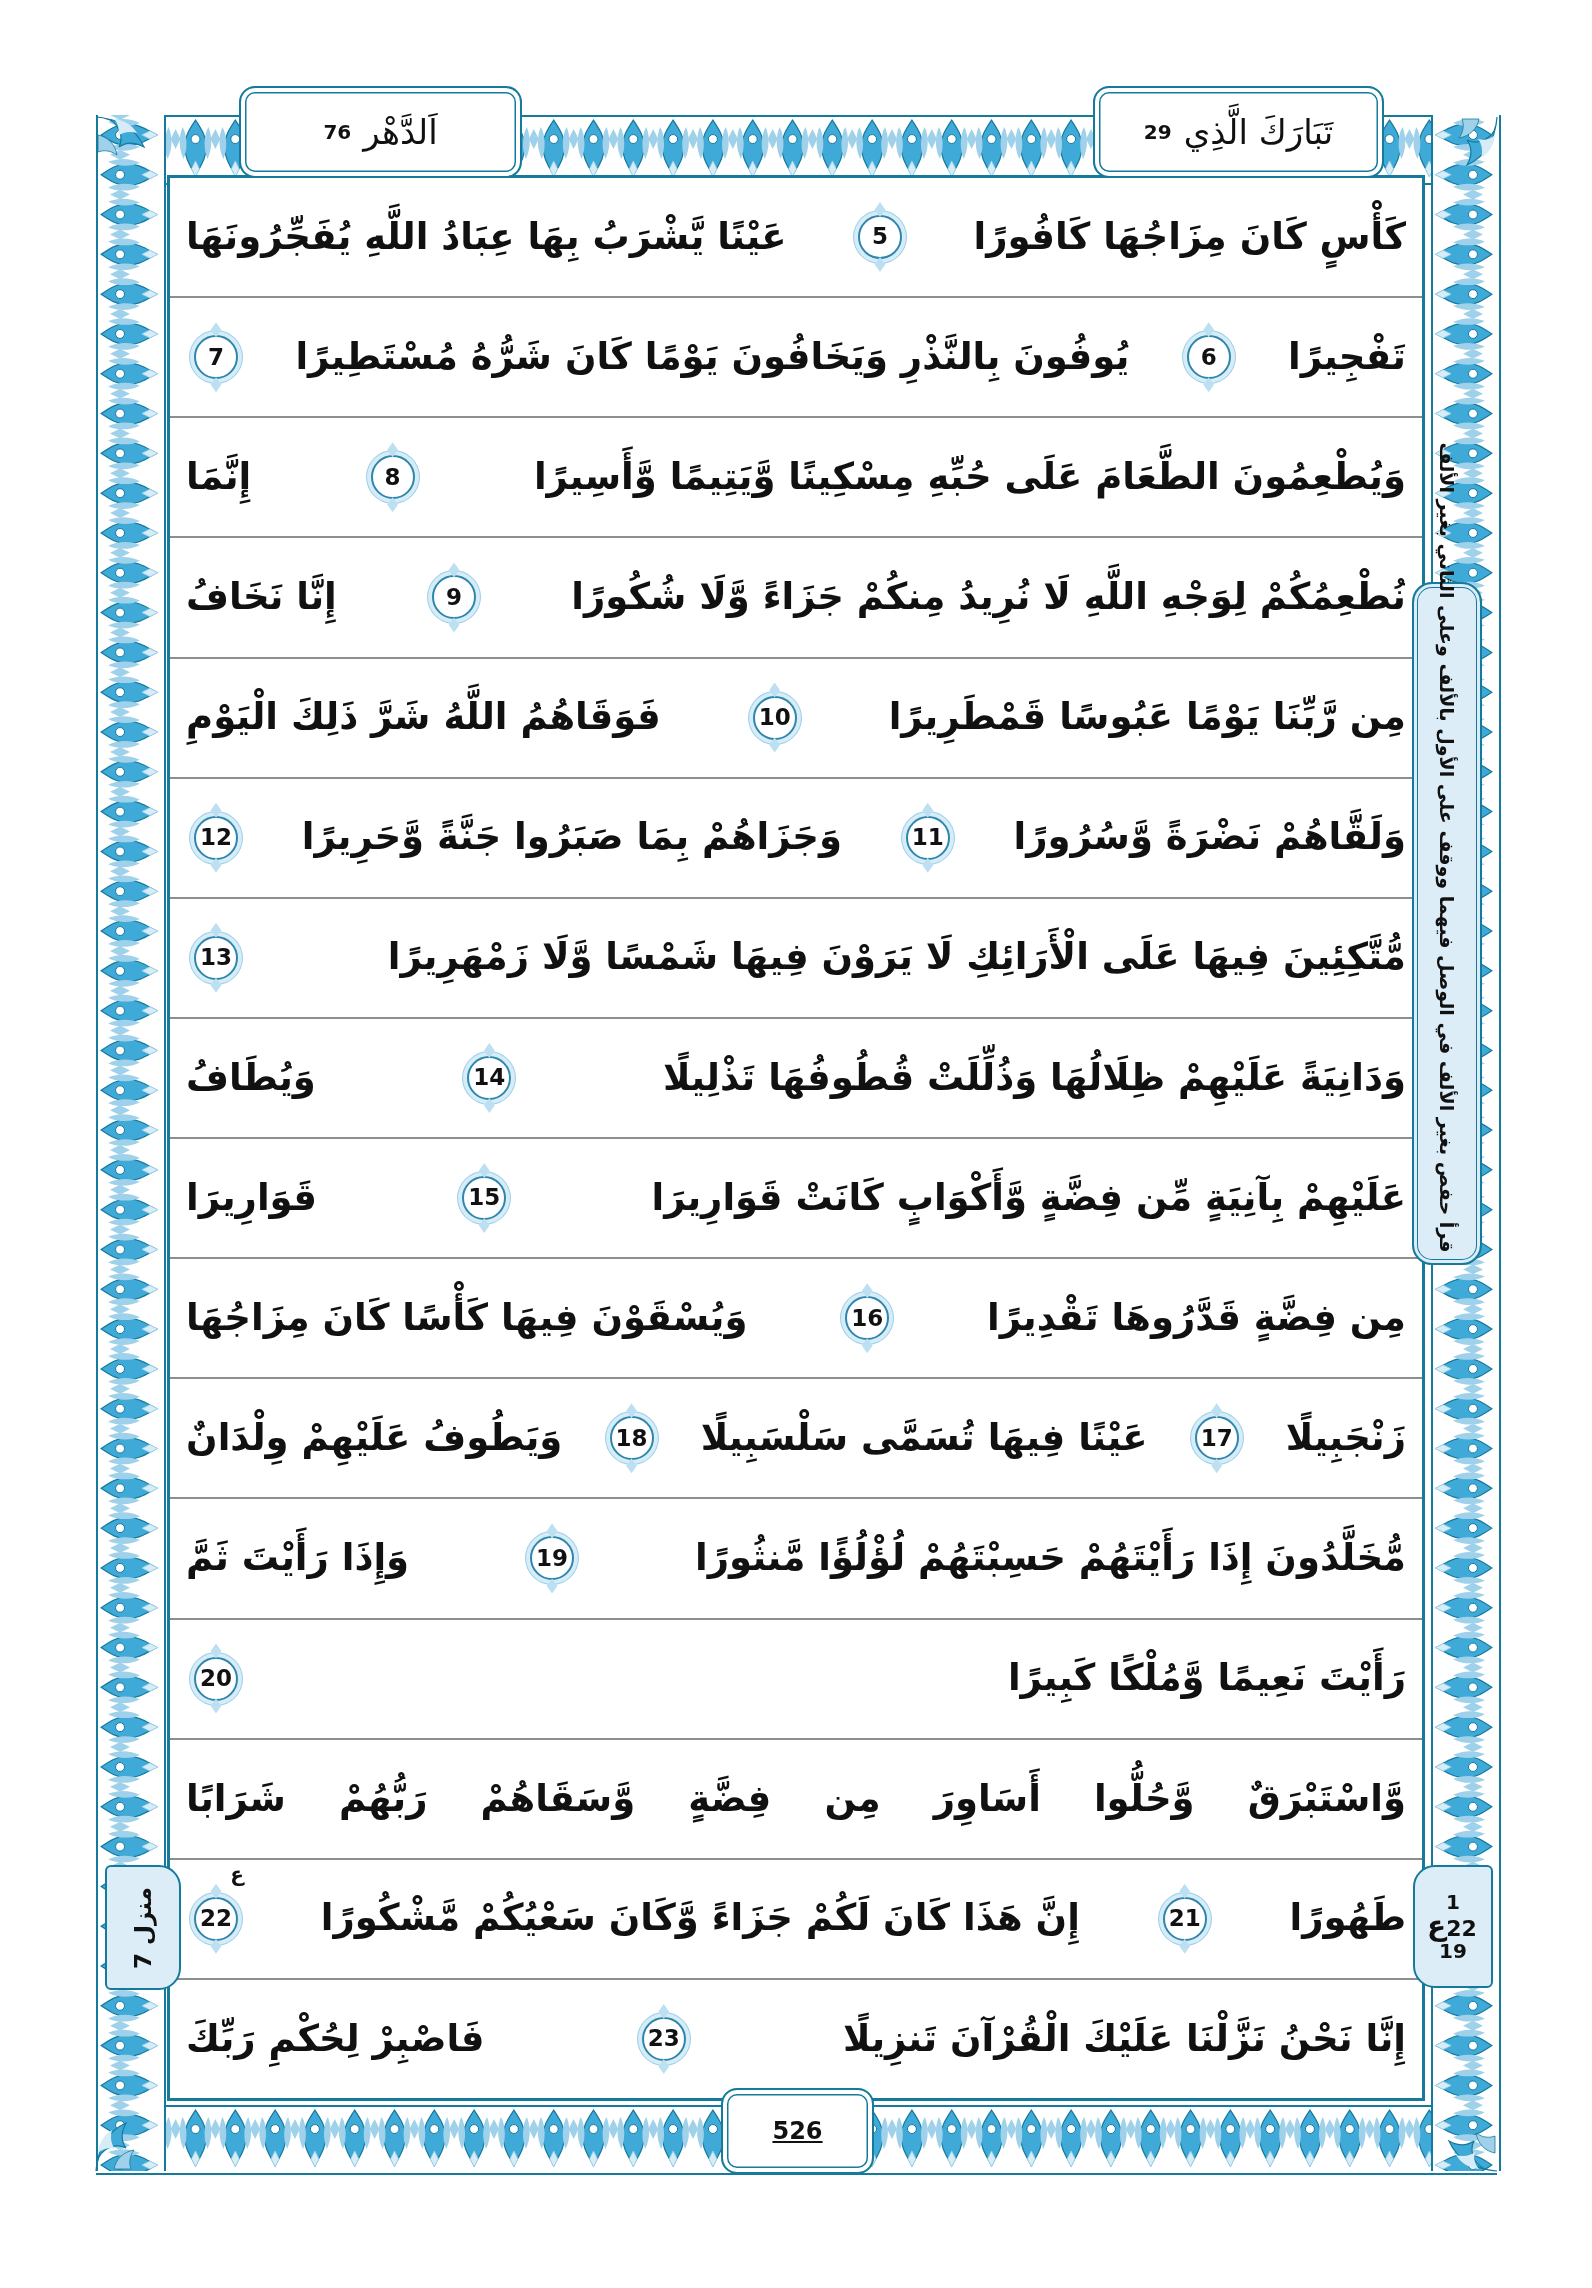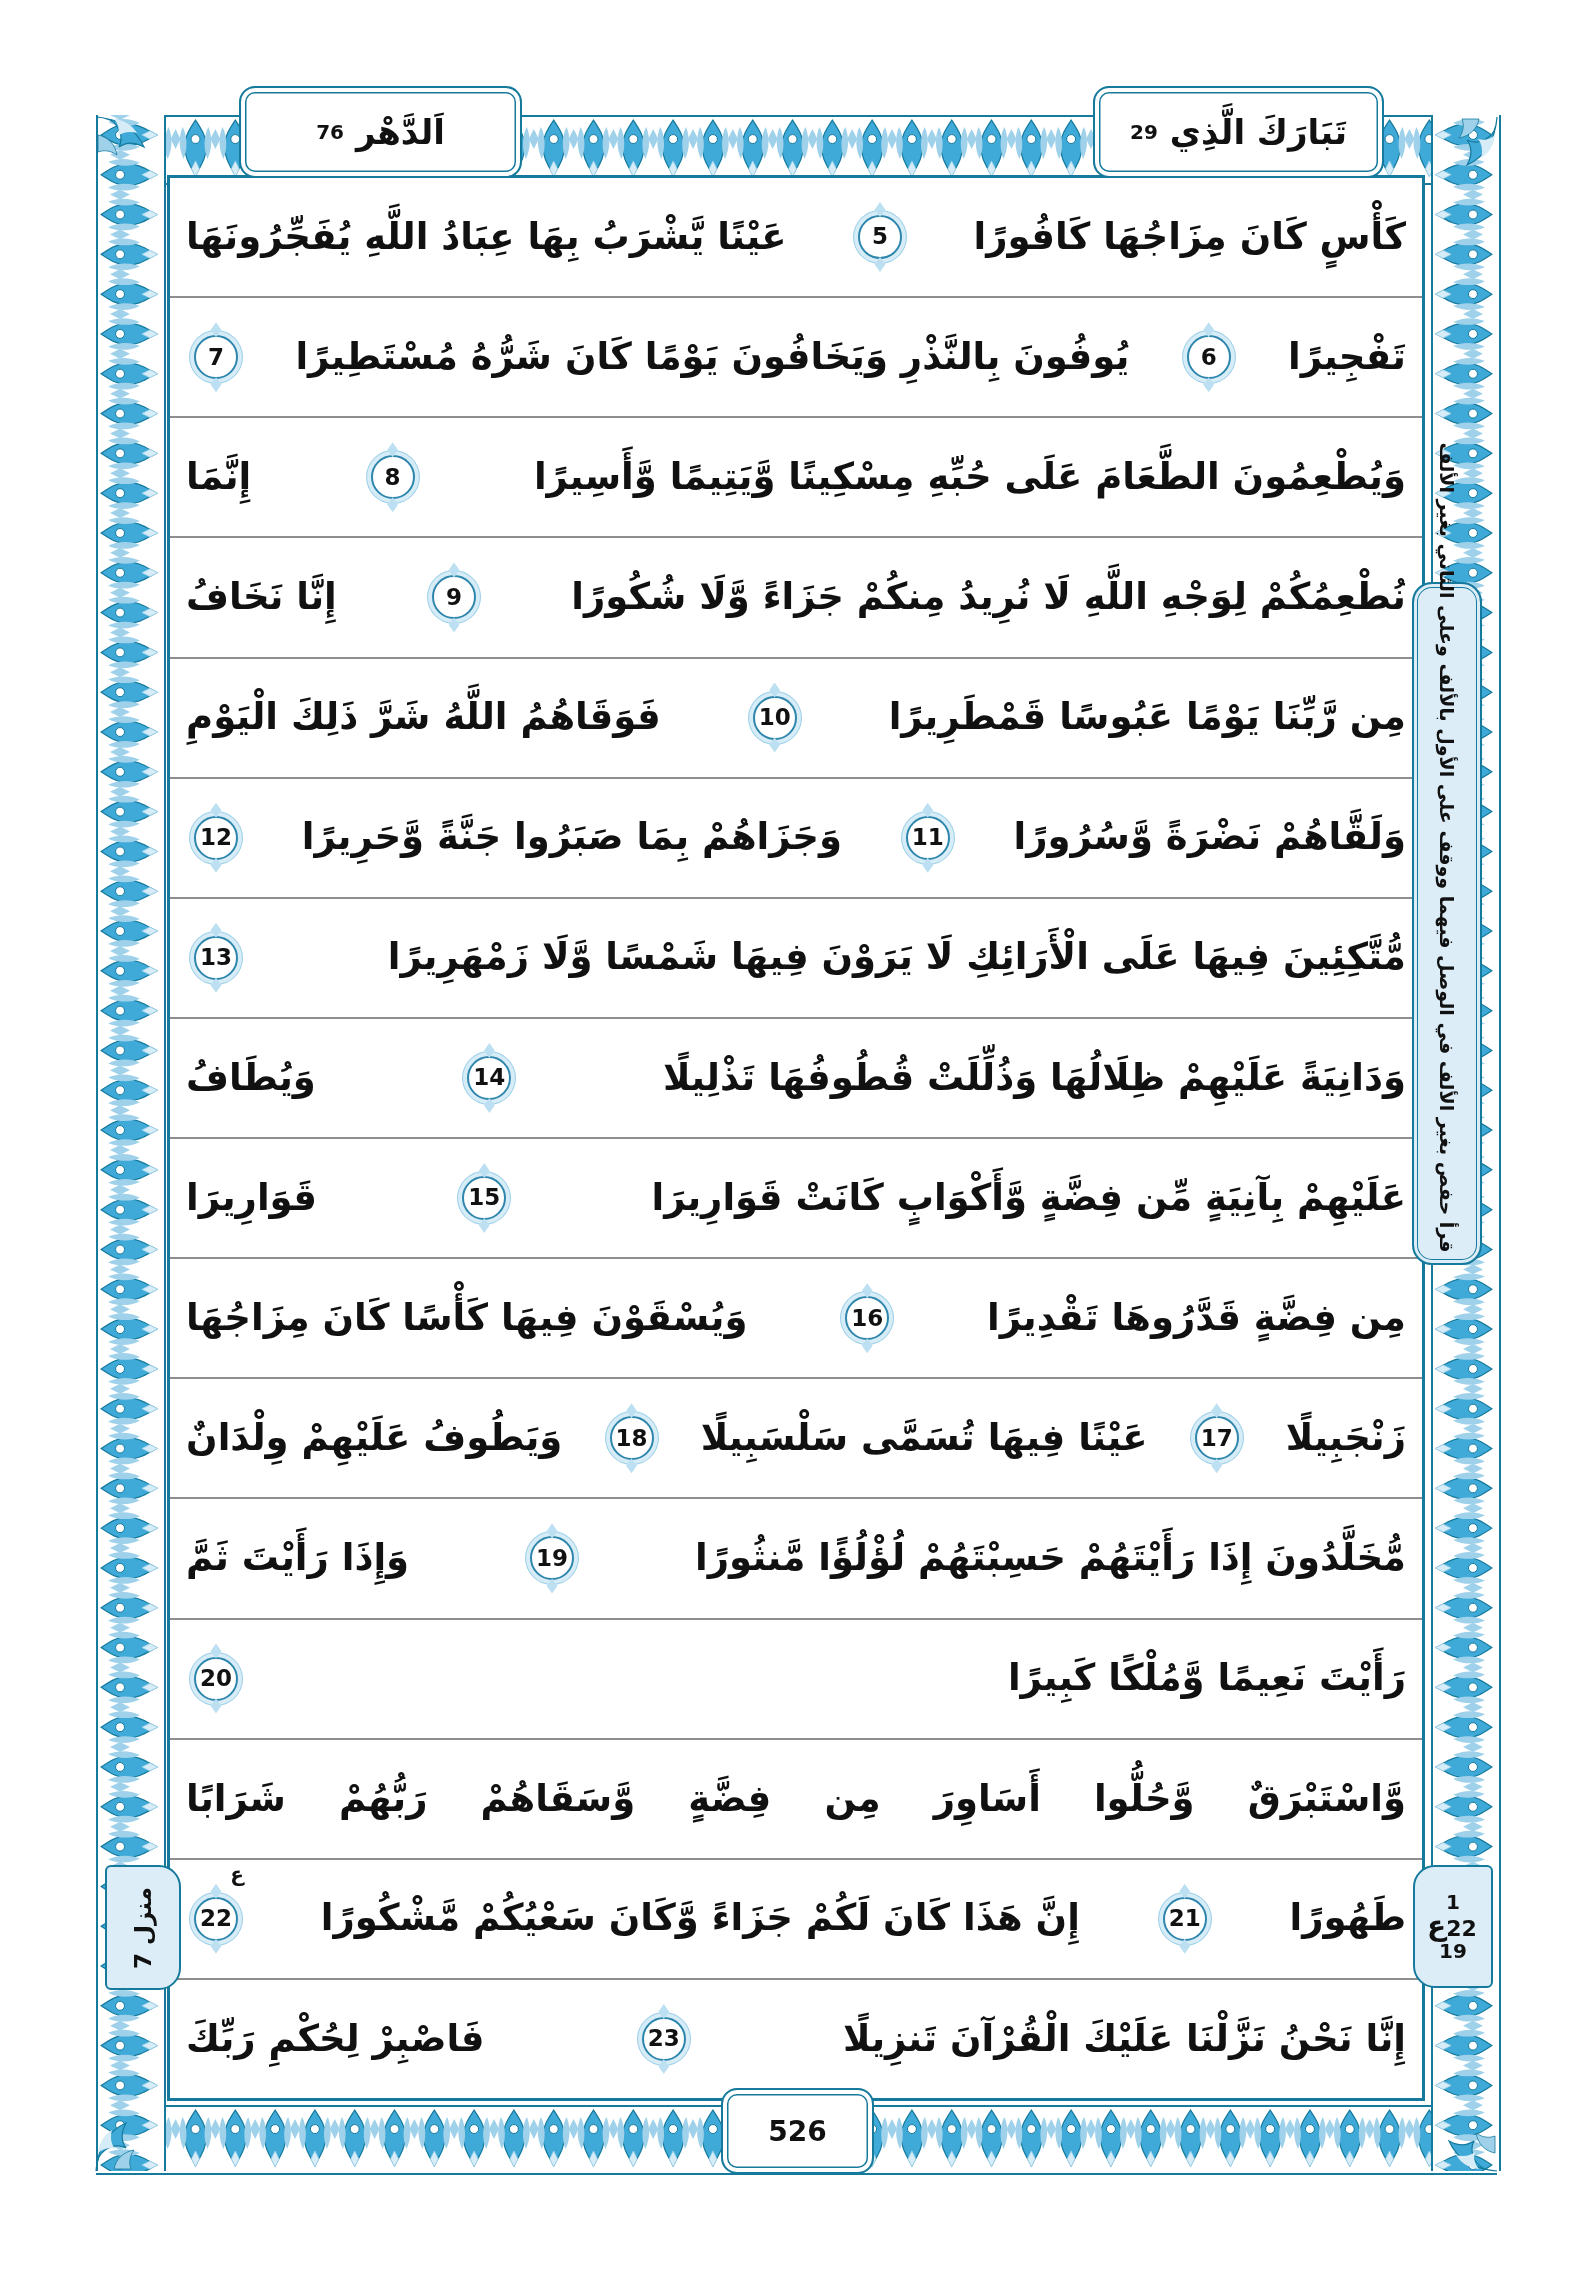--- a/index.html
+++ b/index.html
@@ -49,23 +49,23 @@
   .ruku-ain{position:absolute;top:-20px;right:-6px;font-size:20px;font-weight:700;line-height:1;}
 
   
   .cartouche{position:absolute;background:#fff;border:2.5px solid #157A9C;border-radius:16px;
              box-shadow:inset 0 0 0 4px #fff,inset 0 0 0 5.5px #157A9C;
              display:flex;align-items:center;justify-content:center;gap:12px;z-index:6;
              direction:rtl;}
   .cart-surah{left:239px;top:86px;width:279px;height:88px;}
   .cart-juz{left:1093px;top:86px;width:287px;height:88px;}
   .cart-page{left:721px;top:2088px;width:149px;height:82px;}
-  .c-name{font-size:34px;font-weight:700;}
+  .c-name{font-size:34px;font-weight:400;}
   .c-num{font-size:20px;font-weight:600;}
-  .page-num{font-size:28px;font-weight:600;}
+  .page-num{font-size:24px;font-weight:600;text-decoration:underline;}
 
   
   .qnote{position:absolute;left:1412px;top:582px;width:66px;height:679px;background:#DCEDF8;
          border:2px solid #157A9C;border-radius:20px;z-index:6;box-shadow:inset 0 0 0 3px #DCEDF8,inset 0 0 0 4px #157A9C;}
   .qnote-text{position:absolute;left:50%;top:50%;width:657px;
               transform:translate(-50%,-50%) rotate(90deg);font-size:19px;font-weight:700;
               text-align:center;direction:rtl;white-space:nowrap;}
 
   
   .rtab{position:absolute;left:1413px;top:1865px;width:76px;height:119px;background:#DCEDF8;

